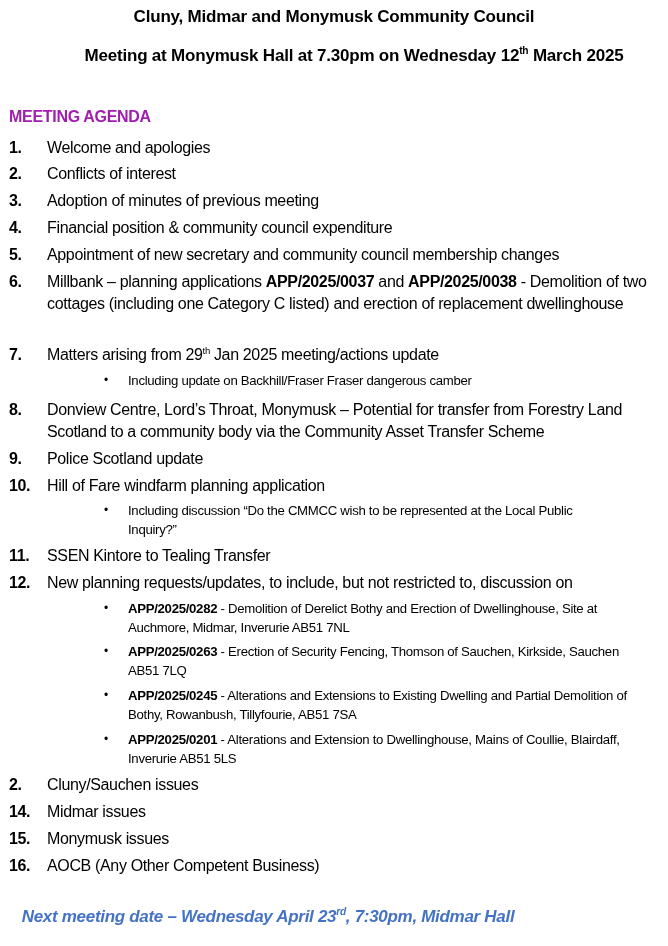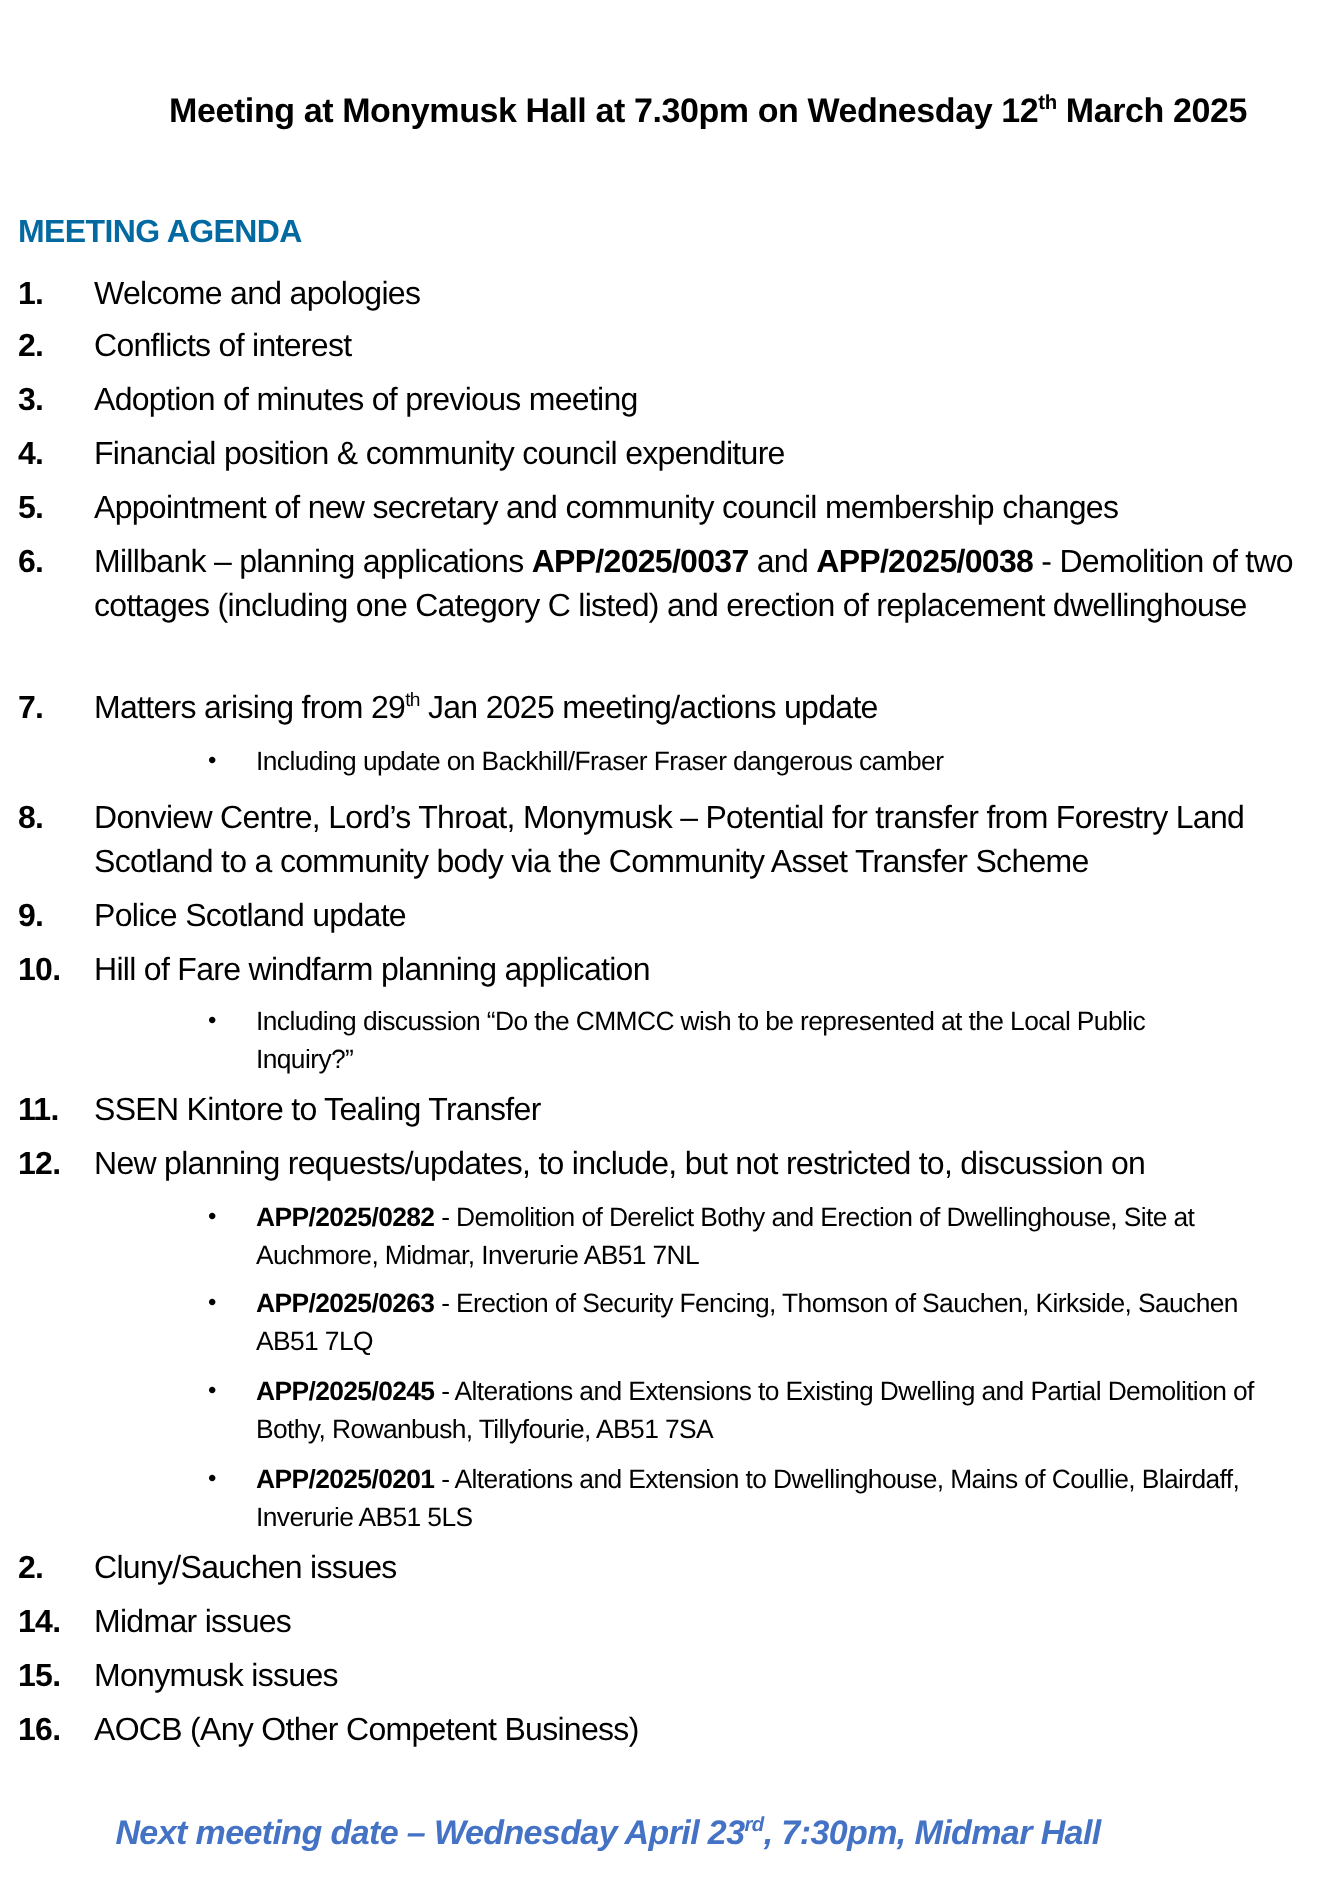--- a/index.html
+++ b/index.html
@@ -12,21 +12,21 @@
     .title {
       position: absolute; left: 0; width: 668px; text-align: center;
       font-weight: bold; font-size: 17px; letter-spacing: -0.2px;
       font-family: "Liberation Sans Narrow", "Liberation Sans", sans-serif;
     }
     .title.t1 { top: 7px; }
     .title.t2 { top: 46px; margin-left: 20px; }
     sup { font-size: 0.6em; line-height: 0; vertical-align: 0.65em; }
     .agenda-heading {
       position: absolute; left: 9px; top: 108px;
-      color: #0369a1; font-weight: bold; font-size: 16px; letter-spacing: -0.3px;
+      color: #a21caf; font-weight: bold; font-size: 16px; letter-spacing: -0.3px;
     }
     .item {
       position: absolute; left: 0; width: 668px;
       font-size: 16px; line-height: 22px; letter-spacing: -0.35px;
     }
     .item .num {
       position: absolute; left: 9px; top: 0; font-weight: bold; width: 36px;
     }
     .item .txt { position: absolute; left: 47px; top: 0; width: 615px; }
     .sub {
@@ -34,29 +34,29 @@
       font-size: 13.2px; line-height: 19px; letter-spacing: -0.3px;
     }
     .sub .bullet {
       position: absolute; left: 0; top: 0; width: 10px; font-size: 12px;
     }
     .sub .stxt { position: absolute; left: 24px; top: 0; width: 520px; }
     .next {
       position: absolute; left: 0; width: 536px; text-align: center; top: 907px;
       color: #4472c4; font-weight: bold; font-style: italic; font-size: 17px;
       letter-spacing: -0.3px;
-      padding-left: 36px;
     }
     b { font-weight: bold; }
   </style>
 </head>
 <body>
 
 <div class="page">
 
+  <div class="title t1">Cluny, Midmar and Monymusk Community Council</div>
   <div class="title t2"><span>Meeting at Monymusk Hall at 7.30pm on Wednesday 12</span><sup>th</sup><span> March 2025</span></div>
 
   <div class="agenda-heading">MEETING AGENDA</div>
 
   <div class="item" style="top:137px">
     <span class="num">1.</span>
     <span class="txt">Welcome and apologies</span>
   </div>
 
   <div class="item" style="top:163px">

